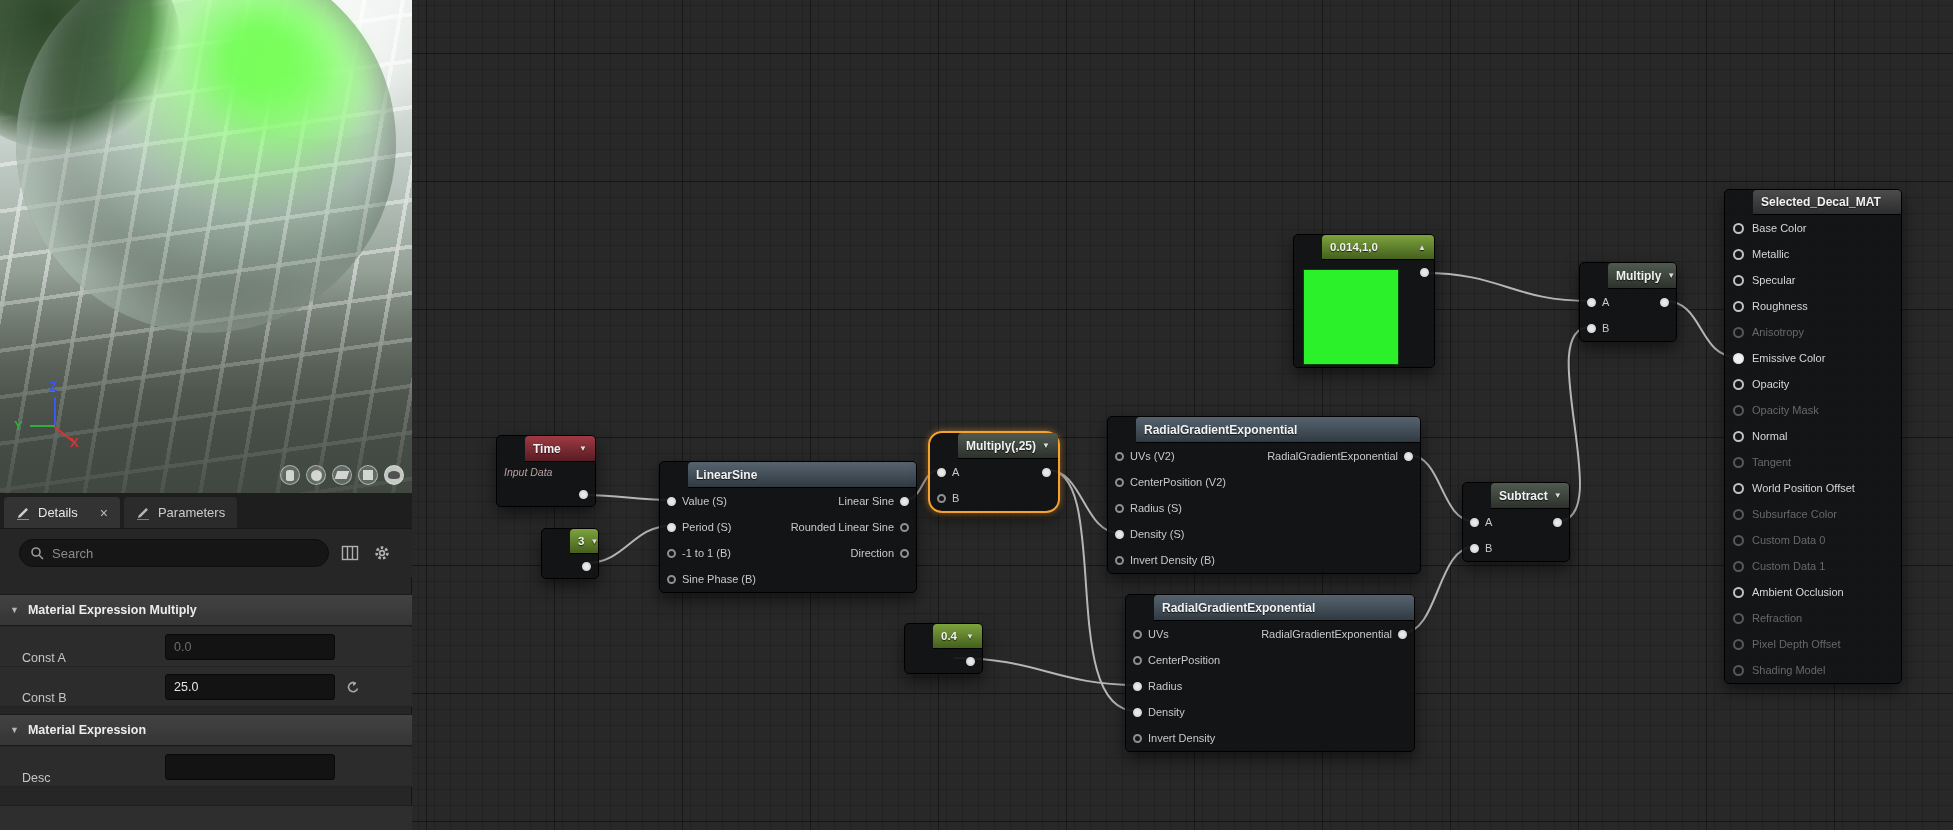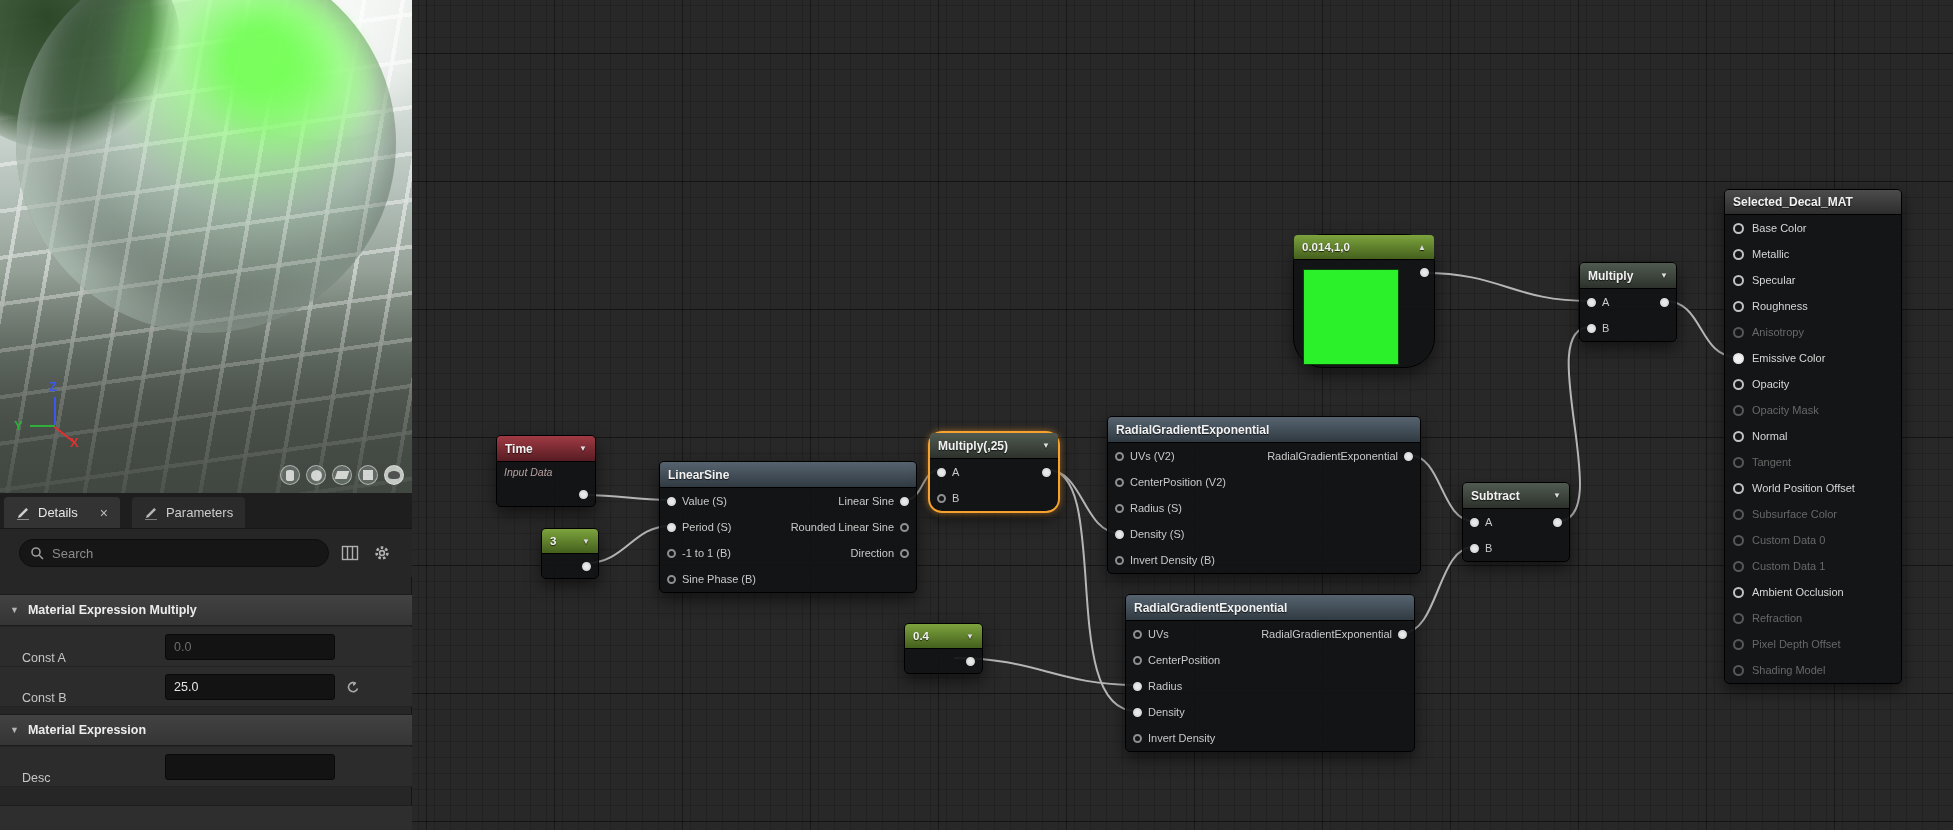--- a/index.html
+++ b/index.html
@@ -42,21 +42,21 @@
   .shape-btn { width:20px; height:20px; border-radius:50%; background:rgba(180,190,185,.28); border:1px solid rgba(235,235,235,.55);
     display:flex; align-items:center; justify-content:center; cursor:pointer; }
   .shape-btn .g-cyl { width:8px; height:11px; border-radius:3px/2px; background:rgba(240,240,240,.8); }
   .shape-btn .g-sph { width:11px; height:11px; border-radius:50%; background:rgba(240,240,240,.8); }
   .shape-btn .g-pln { width:12px; height:8px; transform:skewX(-18deg); background:rgba(240,240,240,.8); }
   .shape-btn .g-cub { width:10px; height:10px; background:rgba(240,240,240,.8); }
   .shape-btn.lit { background:rgba(235,240,235,.75); }
   .shape-btn .g-tea { width:12px; height:8px; border-radius:50% 50% 40% 40%; background:rgba(60,60,60,.85); }
 
   
-  .tabbar { position:absolute; left:0; top:493px; width:412px; height:36px; background:#1e1e1e; display:flex; align-items:flex-end; padding:0 4px; gap:12px; border-bottom:1px solid #171717; }
+  .tabbar { position:absolute; left:0; top:493px; width:412px; height:36px; background:#1e1e1e; display:flex; align-items:flex-end; padding:0 4px; gap:4px; border-bottom:1px solid #171717; }
   .tab { height:31px; display:flex; align-items:center; gap:8px; padding:0 12px; background:#333333; border-radius:4px 4px 0 0; font-size:13px; color:#e6e6e6; cursor:pointer; }
   .tab.inactive { background:#2b2b2b; color:#cdcdcd; }
   .tab .close { margin-left:14px; color:#bdbdbd; font-size:14px; cursor:pointer; }
   .tab svg { flex:none; }
 
   
   .searchrow { position:absolute; left:0; top:529px; width:412px; height:48px; background:#262626; display:flex; align-items:center; padding:0 19px; gap:10px; }
   .searchbox { flex:1; height:28px; border-radius:14px; background:#161616; border:1px solid #0e0e0e; display:flex; align-items:center; padding:0 10px; gap:8px; }
   .searchbox input { flex:1; background:transparent; border:none; outline:none; color:#cfcfcf; font-size:13px; font-family:inherit; }
   .searchbox input::placeholder { color:#8b8b8b; }
@@ -83,21 +83,21 @@
       linear-gradient(to right, rgba(0,0,0,.16) 1px, transparent 1px),
       linear-gradient(to bottom, rgba(0,0,0,.16) 1px, transparent 1px);
     background-size:128px 128px,128px 128px,16px 16px,16px 16px;
     background-position:14px 53px,14px 53px,6px 5px,6px 5px; }
   .wires { position:absolute; inset:0; pointer-events:none; }
 
   .node { position:absolute; background:rgba(17,18,19,.92); border:1px solid #000; border-radius:5px;
     box-shadow:0 7px 16px rgba(0,0,0,.5); color:#c9c9c9; }
   .node.selected { border:2px solid #f7a12f; box-shadow:0 0 7px rgba(247,161,47,.55), 0 7px 16px rgba(0,0,0,.5); }
   .nh { height:26px; display:flex; align-items:center; padding:12px 8px; gap:6px; border-radius:4px 4px 0 0; border-bottom:1px solid #000;
-    font-size:12px; font-weight:bold; color:#f2f2f2; text-shadow:0 1px 1px rgba(0,0,0,.7); cursor:pointer; }
+    font-size:12px; font-weight:bold; color:#f2f2f2; text-shadow:0 1px 1px rgba(0,0,0,.7); cursor:pointer;margin-left:28px; }
   .nh .chev { margin-left:auto; font-size:8px; color:#dfdfdf; }
   .nh.small { height:22px; font-size:11.5px; }
   .h-time { background:linear-gradient(#a03a43,#571c23); }
   .h-green { background:linear-gradient(#7da33d,#44601d); }
   .h-func { background:linear-gradient(#56636f,#303a42); }
   .h-math { background:linear-gradient(#505a51,#2c322b); }
   .h-out  { background:linear-gradient(#4c4c4c,#2d2d2d); }
   .nrow { display:flex; align-items:center; height:26px; padding:0 7px; gap:6px; font-size:11px; color:#c9c9c9; }
   .nrow.sub { height:20px; font-style:italic; color:#b7a0a0; font-size:10.5px; }
   .nrow.pinr { height:24px; justify-content:flex-end; }
@@ -330,21 +330,21 @@
         <span class="outg">
             <span class="pin f"></span>
           </span>
       </div>
       <div class="nrow">
         <span class="pin"></span>
         <span>B</span>
       </div>
     </div>
 
-    <div class="node" style="left:881px;top:234px;width:142px;height:134px;border-radius:30px;">
+    <div class="node" style="left:881px;top:234px;width:142px;height:134px;">
       <div class="nh small h-green">
         <span>0.014,1,0</span>
         <span class="chev">▲</span>
       </div>
       <div class="swatch"></div>
       <span class="pin f cv-pin"></span>
     </div>
 
     <div class="node" style="left:695px;top:416px;width:314px;">
       <div class="nh h-func">

